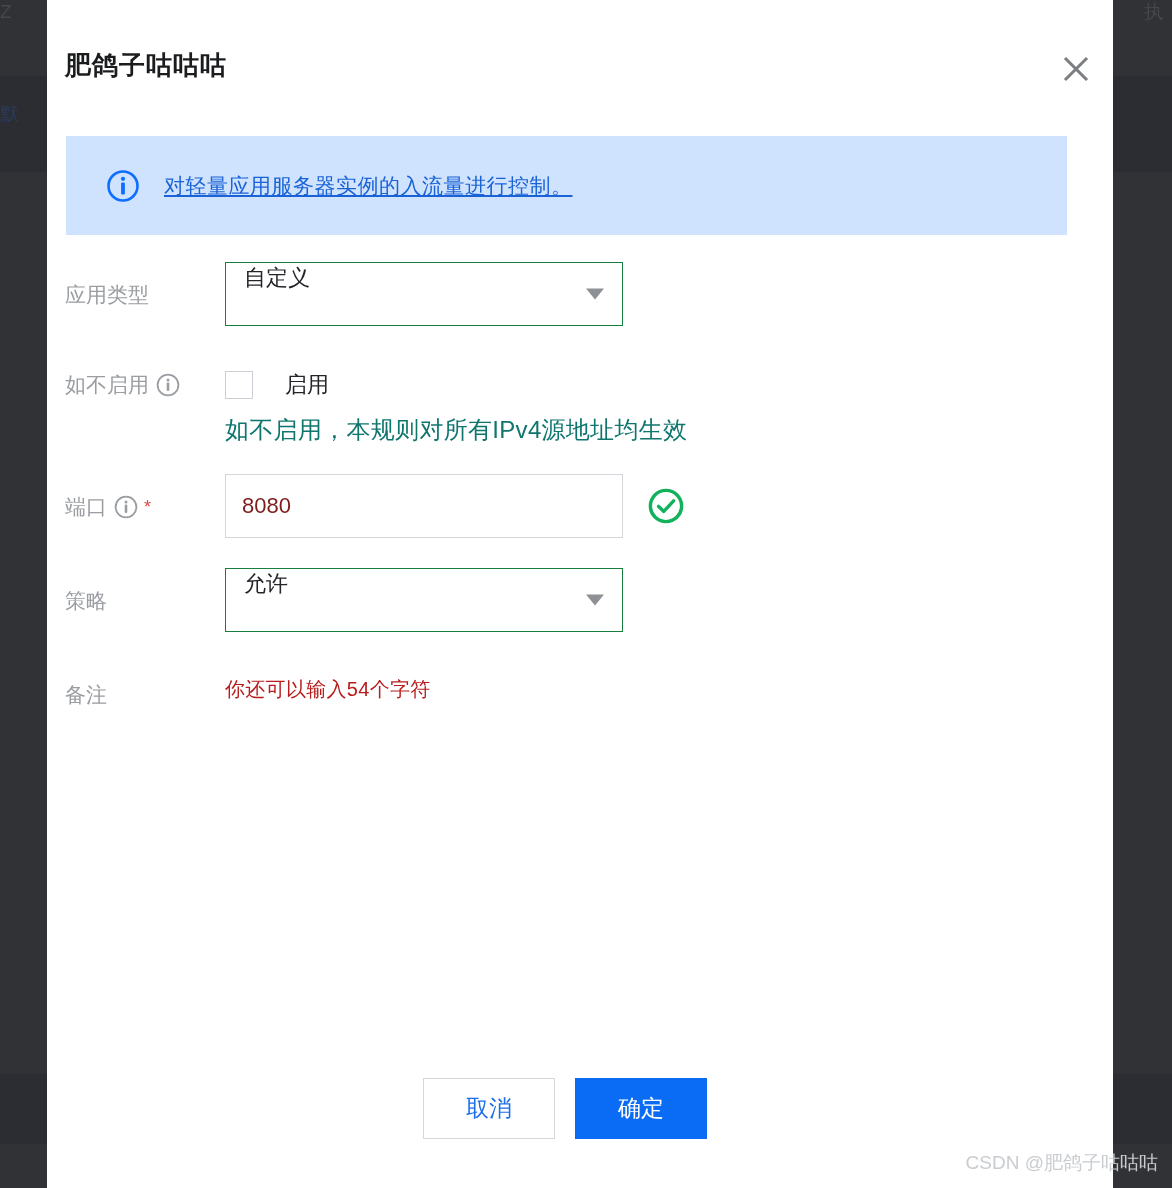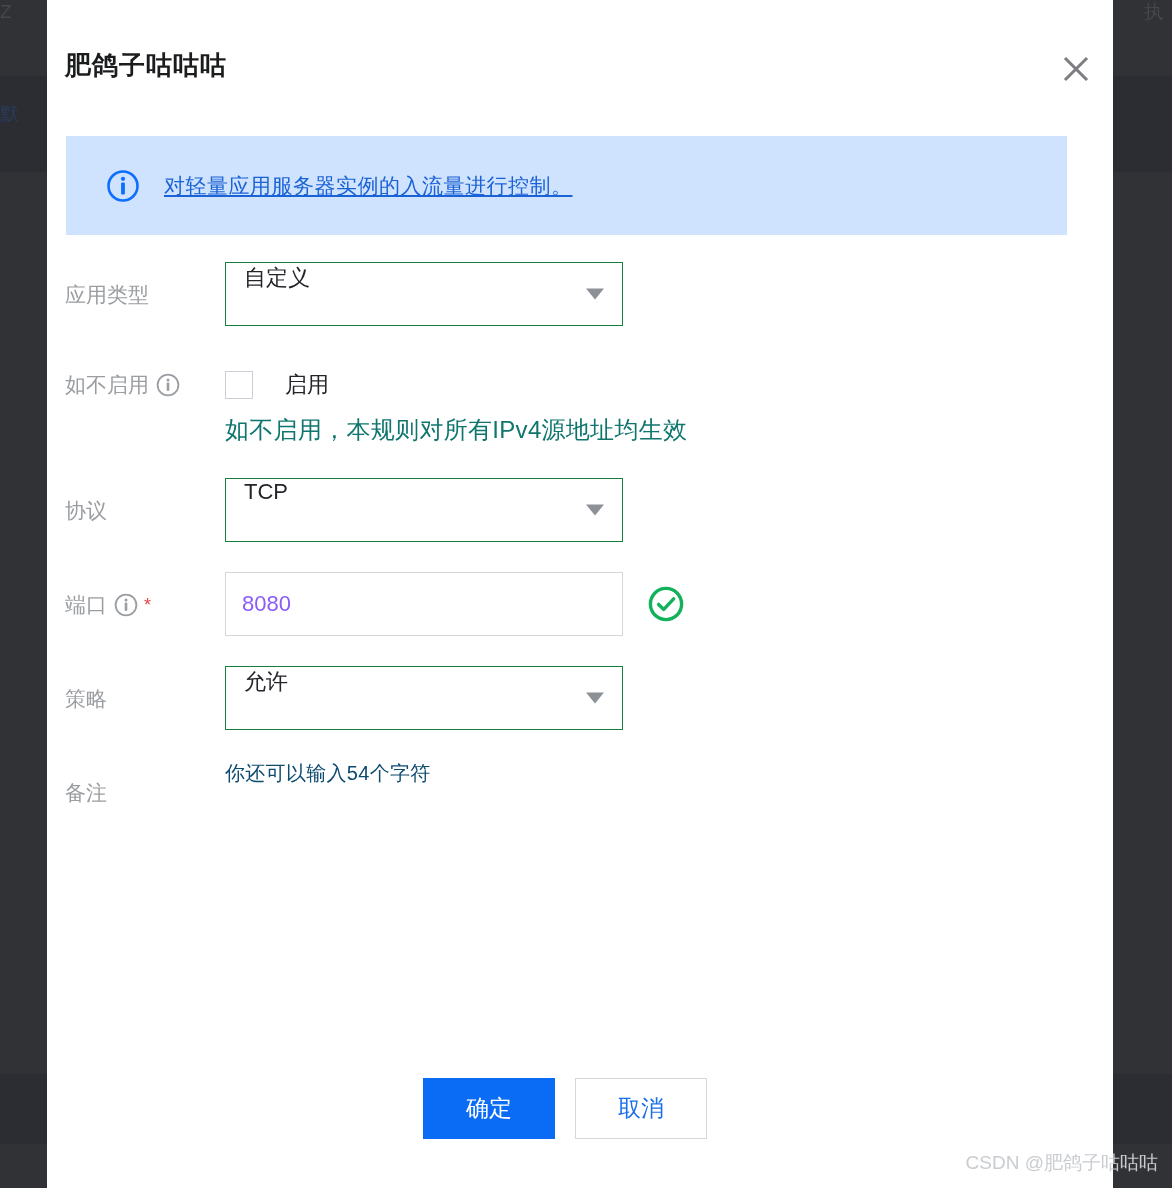--- a/index.html
+++ b/index.html
@@ -162,21 +162,21 @@
   }
 
   
   .text-input {
     width: 398px;
     height: 64px;
     border: 1px solid #d3d7dc;
     box-sizing: border-box;
     font-family: inherit;
     font-size: 22px;
-    color: #8b5cf6;
+    color: #7f1d1d;
     padding: 0 16px;
     background: #fff;
     outline: none;
   }
   .valid-icon {
     position: absolute;
     left: 422px;
     top: 50%;
     transform: translateY(-50%);
     line-height: 0;
@@ -221,22 +221,22 @@
     font-family: inherit;
     font-size: 22px;
     color: #23252a;
     padding: 14px 16px;
     resize: none;
     outline: none;
     line-height: 1.2;
   }
   .char-hint {
     font-size: 20px;
-    color: #0c4a6e;
-    margin-top: 0;
+    color: #b91c1c;
+    margin-top: 14px;
     letter-spacing: .3px;
   }
 
   
   #footer {
     position: absolute;
     left: 0;
     top: 1078px;
     width: 100%;
     padding-left: 376px;
@@ -347,29 +347,20 @@
       </div>
       <div class="field-control">
         <label class="checkbox-wrap">
           <span class="cb-box"></span>
           <span class="cb-label">启用</span>
         </label>
         <div class="field-hint">如不启用，本规则对所有IPv4源地址均生效</div>
       </div>
     </div>
 
-    <div class="field-row" style="margin-top:32px;">
-      <div class="field-label">协议</div>
-      <div class="field-control">
-        <div class="select-box">
-          <span class="sel-value">TCP</span>
-          <span class="caret"></span>
-        </div>
-      </div>
-    </div>
 
     <div class="field-row" style="margin-top:28px;">
       <div class="field-label">
         <span>端口</span>
         <span class="lbl-icon">
           <svg width="24" height="24" viewBox="0 0 24 24" aria-hidden="true">
             <circle cx="12" cy="12" r="10.4" fill="none" stroke="#9a9da1" stroke-width="1.8"></circle>
             <circle cx="12" cy="6.9" r="1.5" fill="#9a9da1"></circle>
             <rect x="10.7" y="9.6" width="2.6" height="8.3" rx=".8" fill="#9a9da1"></rect>
           </svg>
@@ -399,18 +390,18 @@
 
     <div class="field-row" style="margin-top:28px;">
       <div class="field-label">备注</div>
       <div class="field-control">
         <div class="char-hint">你还可以输入54个字符</div>
       </div>
     </div>
   </div>
 
   <div id="footer">
+    <button class="btn btn-secondary">取消</button>
     <button class="btn btn-primary">确定</button>
-    <button class="btn btn-secondary">取消</button>
   </div>
 </div>
 
 <div id="watermark">CSDN @肥鸽子咕咕咕</div>
 
 </body></html>

